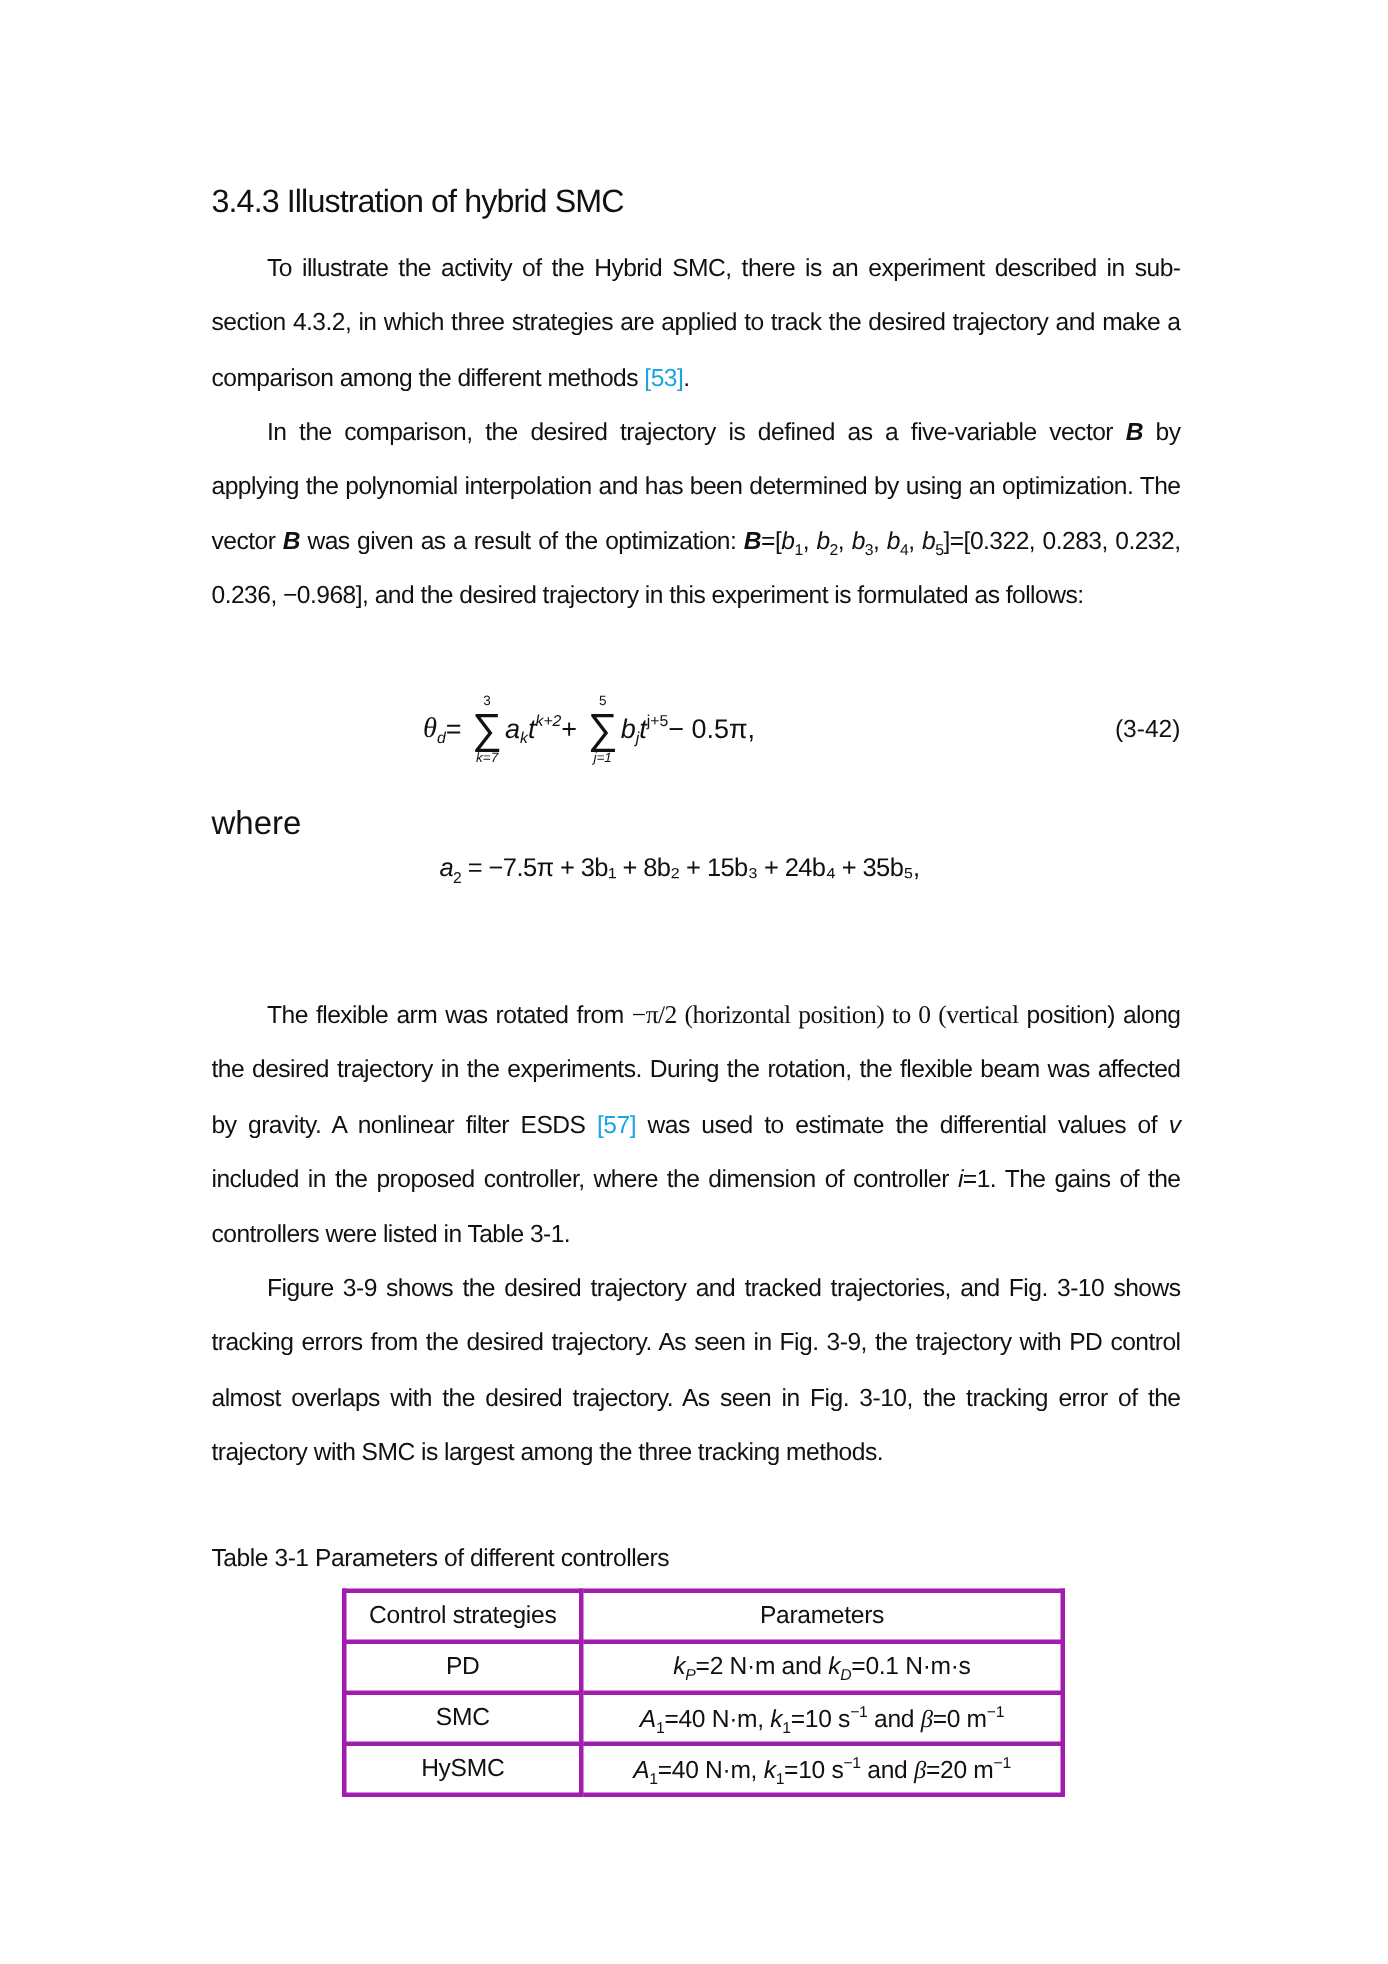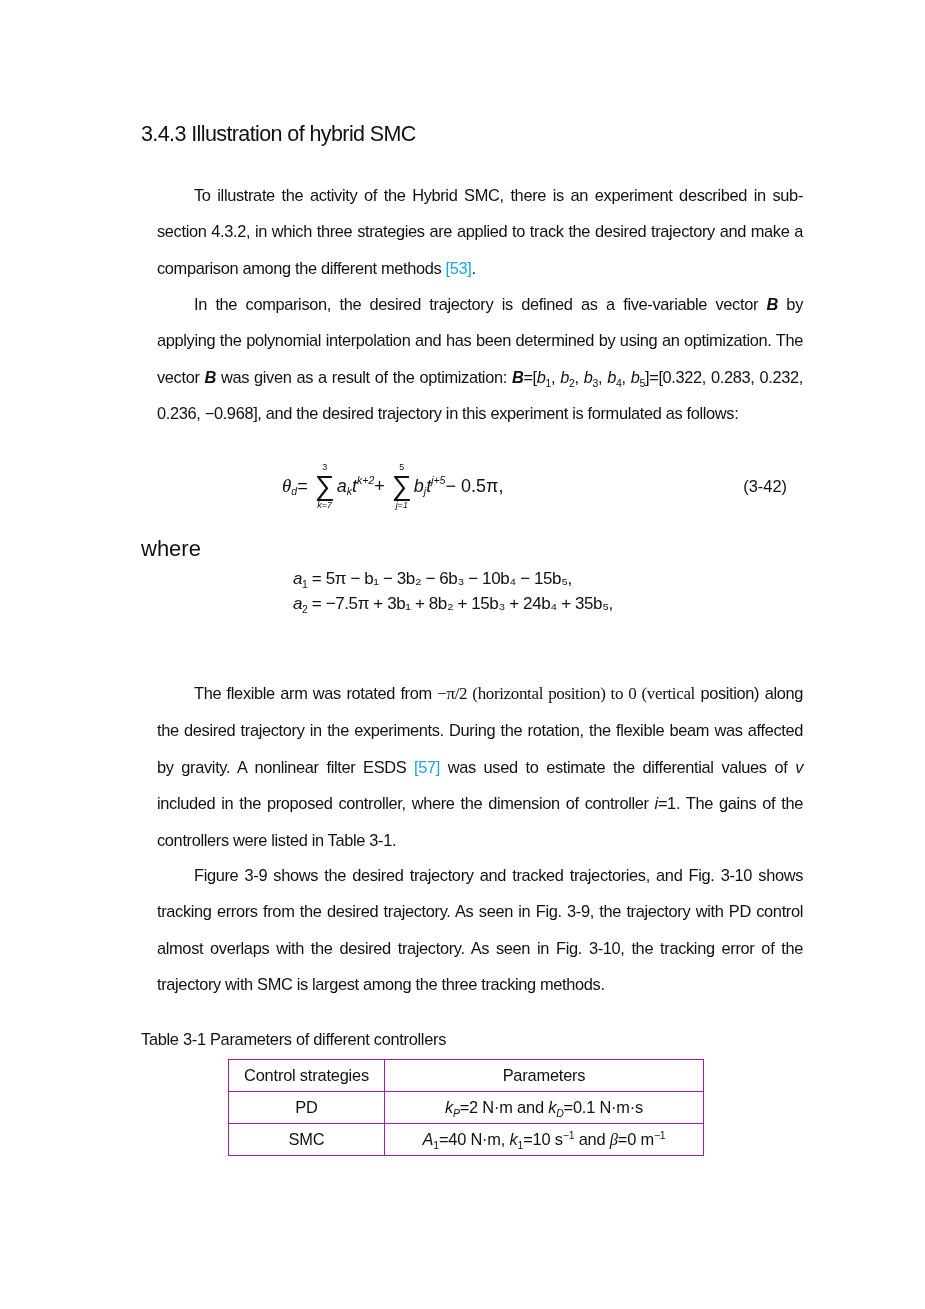--- a/index.html
+++ b/index.html
@@ -7,21 +7,21 @@
       width: 925px; height: 1309px; position: relative; overflow: hidden;
       font-family: "Liberation Sans", sans-serif; color: #111;
     }
     .page { position: absolute; left: 141px; top: 0; width: 646px; }
     .heading {
       position: absolute; top: 122px; left: 0; font-size: 21.5px; letter-spacing: -0.6px;
       white-space: nowrap;
     }
     .para {
       position: absolute; left: 0; width: 646px; font-size: 16.4px; line-height: 36.4px;
-      text-align: justify; letter-spacing: -0.35px; margin: 16px;
+      text-align: justify; letter-spacing: -0.35px; margin: 0;
     }
     .para .indent { display: inline-block; width: 37px; }
     .cite { color: #1aa4e0; }
     .serif { font-family: "Liberation Serif", serif; font-size: 17px; }
     i.v { font-style: italic; }
     b.bi { font-weight: bold; font-style: italic; }
     sub, sup { font-size: 10.5px; line-height: 0; }
 
     .eq {
       position: absolute; left: 0; width: 646px; height: 50px;
@@ -36,49 +36,48 @@
 
     .where { position: absolute; left: 0; top: 536px; font-size: 22px; }
     .eqs { position: absolute; left: 152px; top: 566px; font-size: 17px; line-height: 25px; white-space: nowrap; letter-spacing: -0.4px; }
 
     .caption { position: absolute; left: 0; width: 646px; top: 1030px; text-align: left; font-size: 16.4px; letter-spacing: -0.3px; }
     table.params {
       position: absolute; left: 87px; top: 1059px; border-collapse: collapse;
       font-size: 16.4px; letter-spacing: -0.2px;
     }
     table.params td, table.params th {
-      border: 1px solid #a21caf; height: 31px; padding: 0 8px; text-align: center; font-weight: normal;
+      border: 3px solid #a21caf; height: 31px; padding: 0 8px; text-align: center; font-weight: normal;
     }
     table.params .c1 { width: 139px; }
     table.params .c2 { width: 302px; }
   </style>
 </head>
 <body>
 
 <div class="page">
 
   <div class="heading">3.4.3 Illustration of hybrid SMC</div>
 
   <p class="para" style="top:161px;"><span class="indent"></span><span>To illustrate the activity of the Hybrid SMC, there is an experiment  described in sub-section 4.3.2, in which three strategies are applied to track the desired trajectory and make a comparison among the different methods</span> <span class="cite">[53]</span><span>.</span></p>
 
   <p class="para" style="top:270px;"><span class="indent"></span><span>In the comparison, the desired trajectory is defined as a five-variable vector </span><b class="bi">B</b><span> by applying the polynomial interpolation and has been determined by using an optimization. The vector </span><b class="bi">B</b><span> was given as a result of the optimization: </span><b class="bi">B</b><span>=[</span><i class="v">b</i><sub>1</sub><span>, </span><i class="v">b</i><sub>2</sub><span>, </span><i class="v">b</i><sub>3</sub><span>, </span><i class="v">b</i><sub>4</sub><span>, </span><i class="v">b</i><sub>5</sub><span>]=[0.322, 0.283, 0.232, 0.236, −0.968], and the desired trajectory in this experiment is formulated as follows:</span></p>
 
   <div class="eq" style="top:462px;">
     <div class="eq-body">
       <span class="mrow serif" style="font-style:italic;font-size:19px;">θ</span><sub style="font-style:italic;">d</sub><span class="mrow"> = </span>
       <span class="sum"><span class="up" style="font-style:normal">3</span><span class="sig">∑</span><span class="lo">k=7</span></span><span class="mrow" style="font-style:italic">a</span><sub style="font-style:italic">k</sub><span class="mrow" style="font-style:italic">t</span><sup style="font-style:italic">k+2</sup><span class="mrow"> + </span>
-      <span class="sum"><span class="up" style="font-style:normal">5</span><span class="sig">∑</span><span class="lo">j=1</span></span><span class="mrow" style="font-style:italic">b</span><sub style="font-style:italic">j</sub><span class="mrow" style="font-style:italic">t</span><sup style="font-style:italic">j+5</sup><span class="mrow"> − 0.5π,</span>
+      <span class="sum"><span class="up" style="font-style:normal">5</span><span class="sig">∑</span><span class="lo">j=1</span></span><span class="mrow" style="font-style:italic">b</span><sub style="font-style:italic">j</sub><span class="mrow" style="font-style:italic">t</span><sup style="">j+5</sup><span class="mrow"> − 0.5π,</span>
     </div>
     <div class="eq-num">(3-42)</div>
   </div>
 
   <div class="where">where</div>
 
   <div class="eqs">
-    <div><i>a</i><sub>1</sub><span> = 5π − b₁ − 3b₂ − 6b₃ − 10b₄ − 15b₅,</span></div>
     <div><i>a</i><sub>2</sub><span> = −7.5π + 3b₁ + 8b₂ + 15b₃ + 24b₄ + 35b₅,</span></div>
   </div>
 
   <p class="para" style="top:659px;"><span class="indent"></span><span>The flexible arm was rotated from </span><span class="serif">−π/2 (horizontal position) to 0 (vertical</span><span> position) along the desired trajectory in the experiments. During the rotation, the flexible beam was affected by gravity. A nonlinear filter ESDS </span><span class="cite">[57]</span><span> was used to estimate the differential values of </span><i class="v">v</i><span> included in the proposed controller, where the dimension of controller </span><i class="v">i</i><span>=1. The gains of the controllers were listed in Table 3-1.</span></p>
 
   <p class="para" style="top:841px;"><span class="indent"></span><span>Figure 3-9 shows the desired trajectory and tracked trajectories, and Fig. 3-10 shows tracking errors from the desired trajectory. As seen in Fig. 3-9, the trajectory with PD control almost overlaps with the desired trajectory. As seen in Fig. 3-10, the tracking error of the trajectory with SMC is largest among the three tracking methods.</span></p>
 
   <div class="caption">Table 3-1 Parameters of different controllers</div>
 
   <table class="params">
@@ -88,15 +87,19 @@
       <th class="c2">Parameters</th>
     </tr>
     <tr>
       <td class="c1">PD</td>
       <td class="c2 pcell"><span style="font-style: italic;">k</span><sub style="font-style: italic;">P</sub><span>=2 N·m and </span><span style="font-style: italic;">k</span><sub style="font-style: italic;">D</sub><span>=0.1 N·m·s</span></td>
     </tr>
     <tr>
       <td class="c1">SMC</td>
       <td class="c2 pcell"><span style="font-style: italic;">A</span><sub>1</sub><span>=40 N·m, </span><span style="font-style: italic;">k</span><sub>1</sub><span>=10 s</span><sup>−1</sup><span> and </span><span style="font-style: italic; font-family: &quot;Liberation Serif&quot;, serif;">β</span><span>=0 m</span><sup>−1</sup></td>
     </tr>
+    <tr>
+      <td class="c1">HySMC</td>
+      <td class="c2 pcell"><span style="font-style: italic;">A</span><sub>1</sub><span>=40 N·m, </span><span style="font-style: italic;">k</span><sub>1</sub><span>=10 s</span><sup>−1</sup><span> and </span><span style="font-style: italic; font-family: &quot;Liberation Serif&quot;, serif;">β</span><span>=20 m</span><sup>−1</sup></td>
+    </tr>
   </tbody>
     </table>
 </div>
 
 </body></html>

